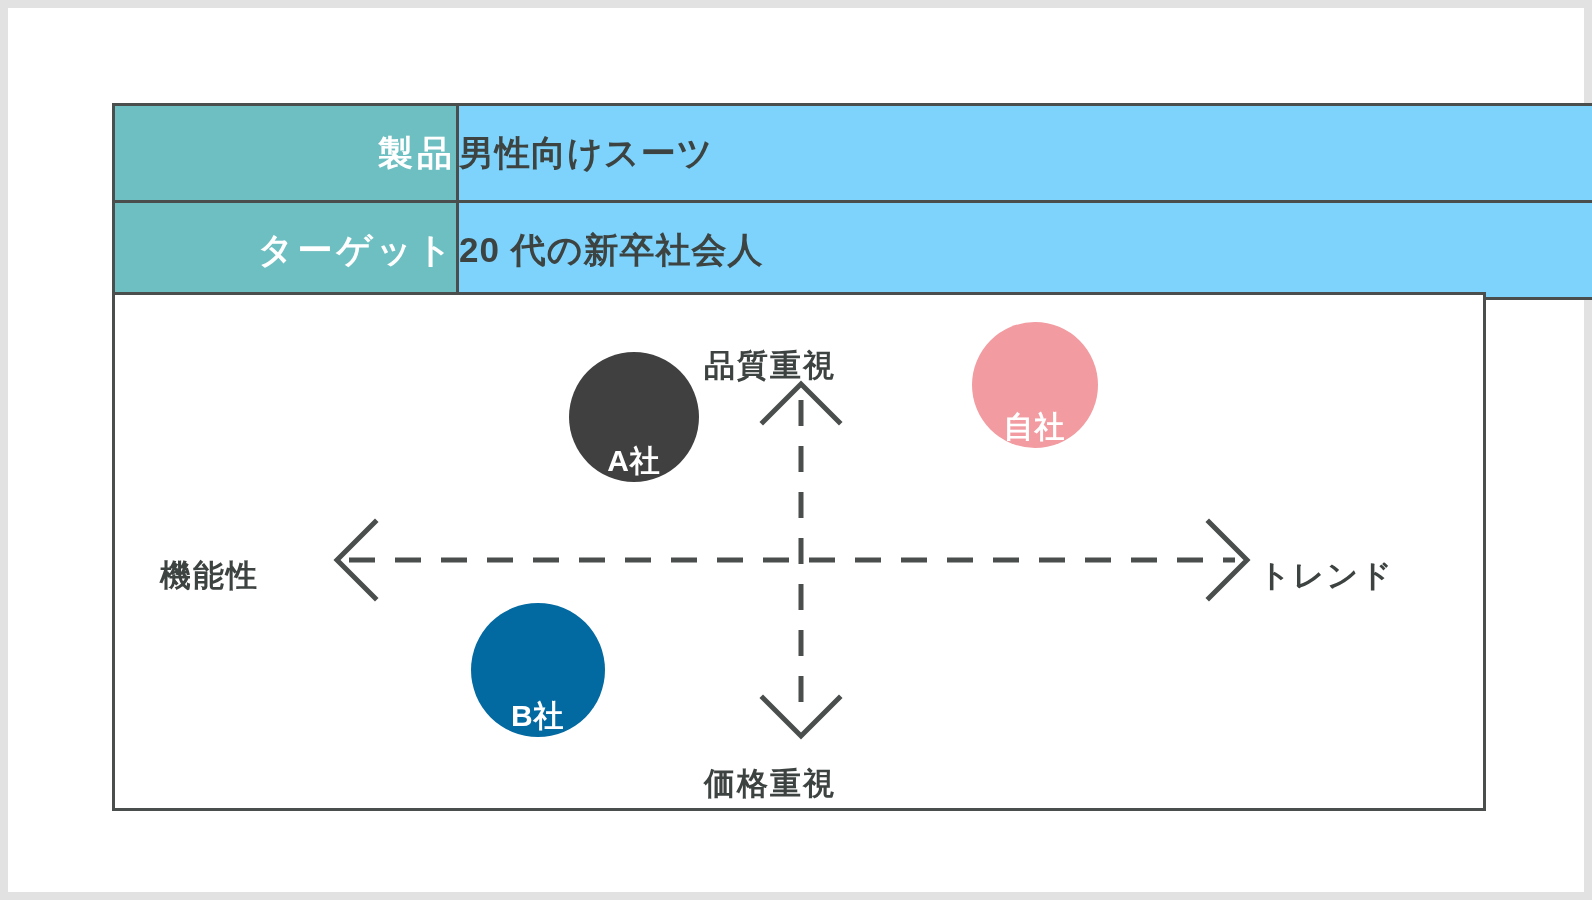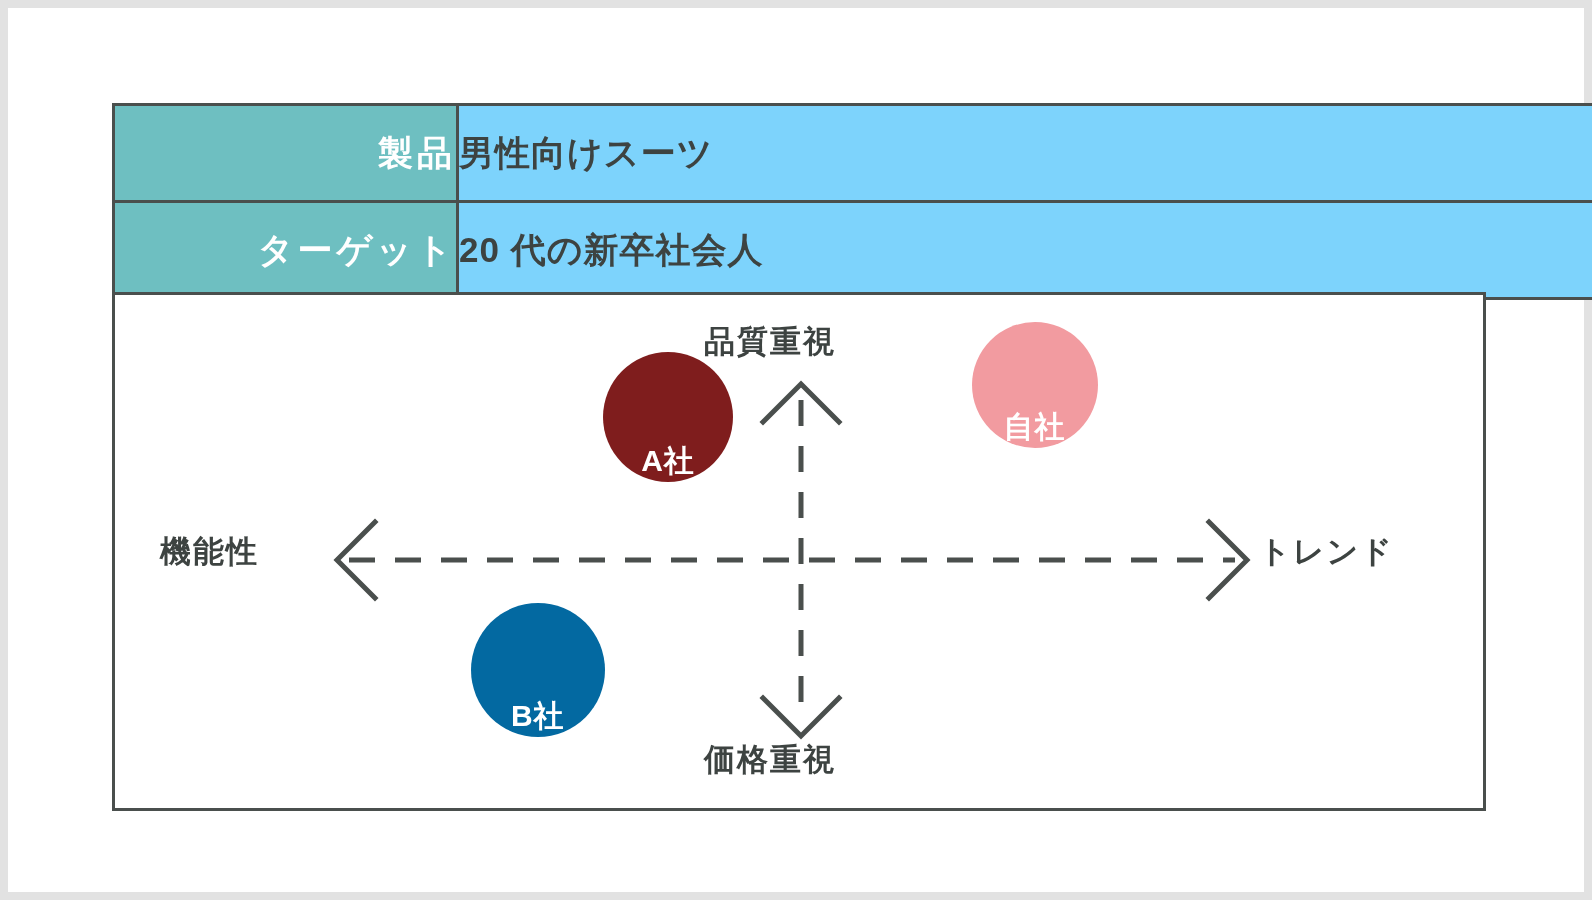--- a/index.html
+++ b/index.html
@@ -81,20 +81,21 @@
   }
 
   
   .axis-label {
     position: absolute;
     color: #3d4341;
     font-size: 31px;
     font-weight: bold;
     letter-spacing: 2px;
     white-space: nowrap;
+    margin-top: 24px;
   }
   #label-top    { left: 696px; top: 313px; }
   #label-bottom { left: 696px; top: 731px; }
   #label-left   { left: 152px; top: 523px; }
   #label-right  { left: 1251px; top: 523px; }
 
   
   .bubble {
     position: absolute;
     border-radius: 50%;
@@ -141,21 +142,21 @@
       <polyline points="648,403 686,441 724,403" fill="none" stroke="#4a4f4d" stroke-width="5" stroke-linecap="square" stroke-linejoin="miter"></polyline>
     </svg>
   </div>
 
   <div class="axis-label" id="label-top">品質重視</div>
   <div class="axis-label" id="label-bottom">価格重視</div>
   <div class="axis-label" id="label-left">機能性</div>
   <div class="axis-label" id="label-right">トレンド</div>
 
   <div id="bubbles">
-      <div class="bubble" style="left: 595px; top: 343.6px; width: 130px; height: 130px; background: #7f1d1d; font-size: 30px;">
+      <div class="bubble" style="left: 561px; top: 343.6px; width: 130px; height: 130px; background: #404040; font-size: 30px;">
         <span>A社</span>
       </div>
       <div class="bubble" style="left: 462.8px; top: 595.1px; width: 134px; height: 134px; background: #0369a1; font-size: 30px;">
         <span>B社</span>
       </div>
       <div class="bubble" style="left: 963.6px; top: 314.4px; width: 126px; height: 126px; background: rgb(242, 155, 160); font-size: 30px;">
         <span>自社</span>
       </div>
     </div>
 

